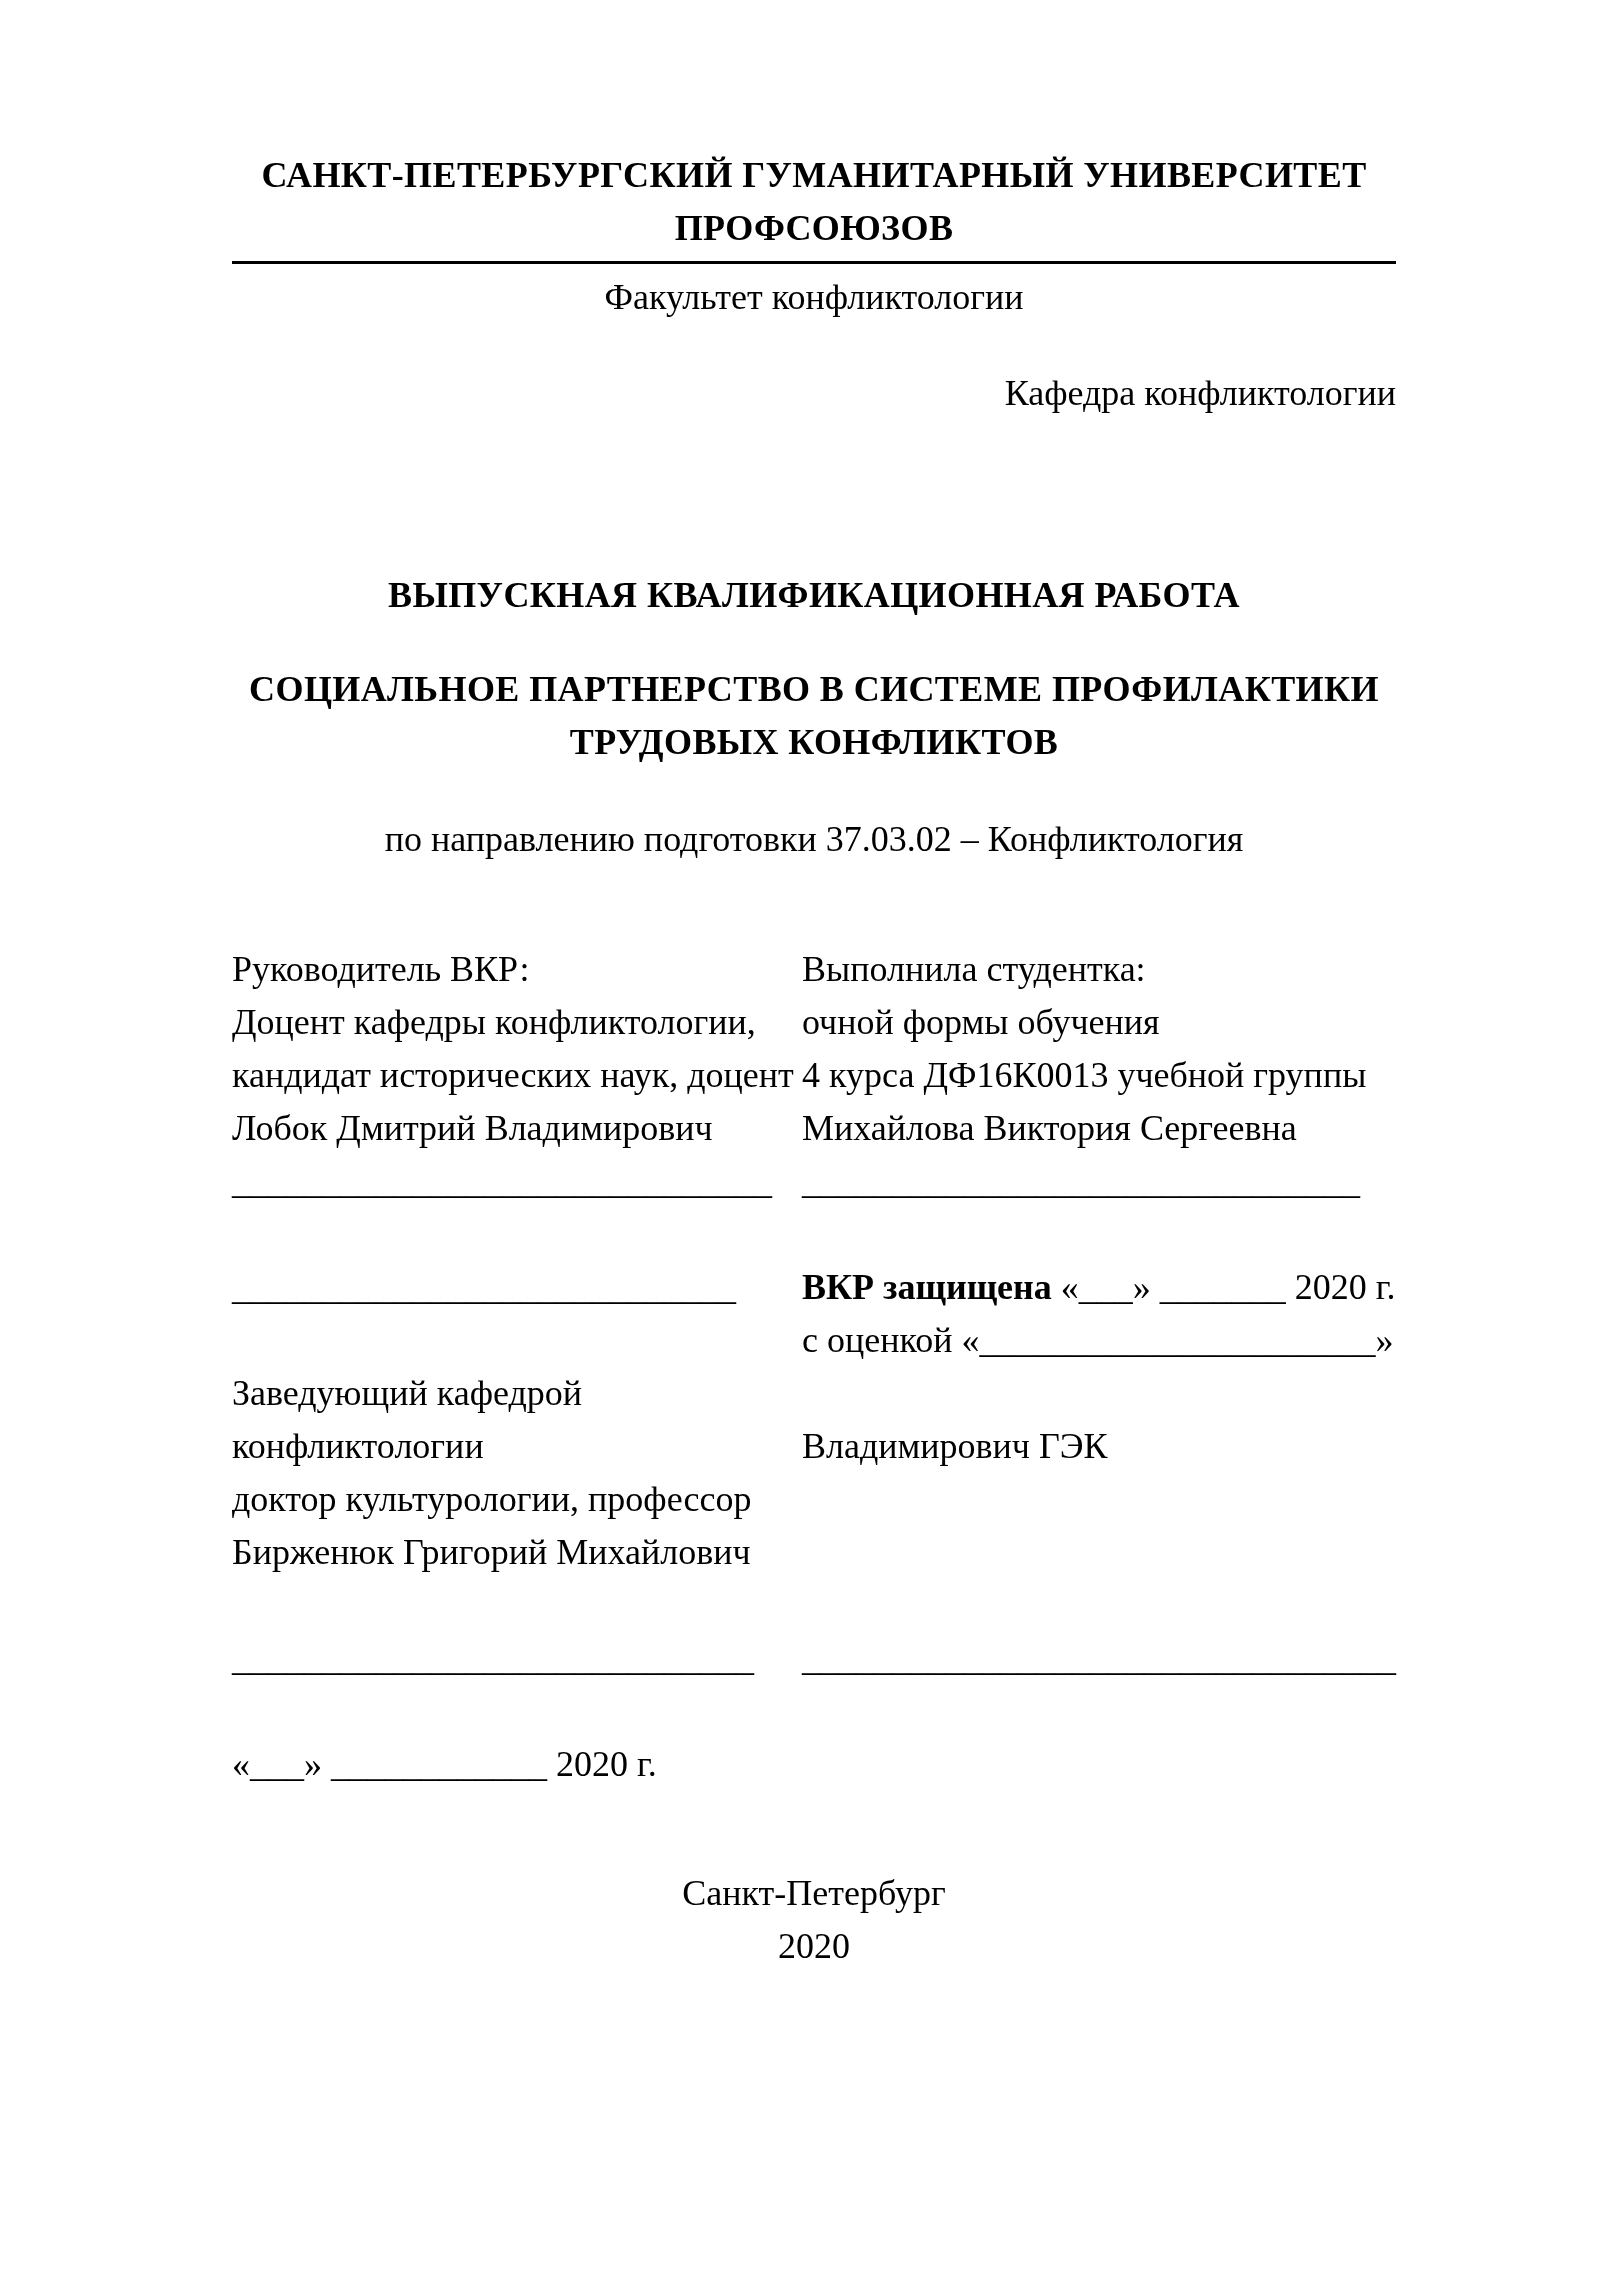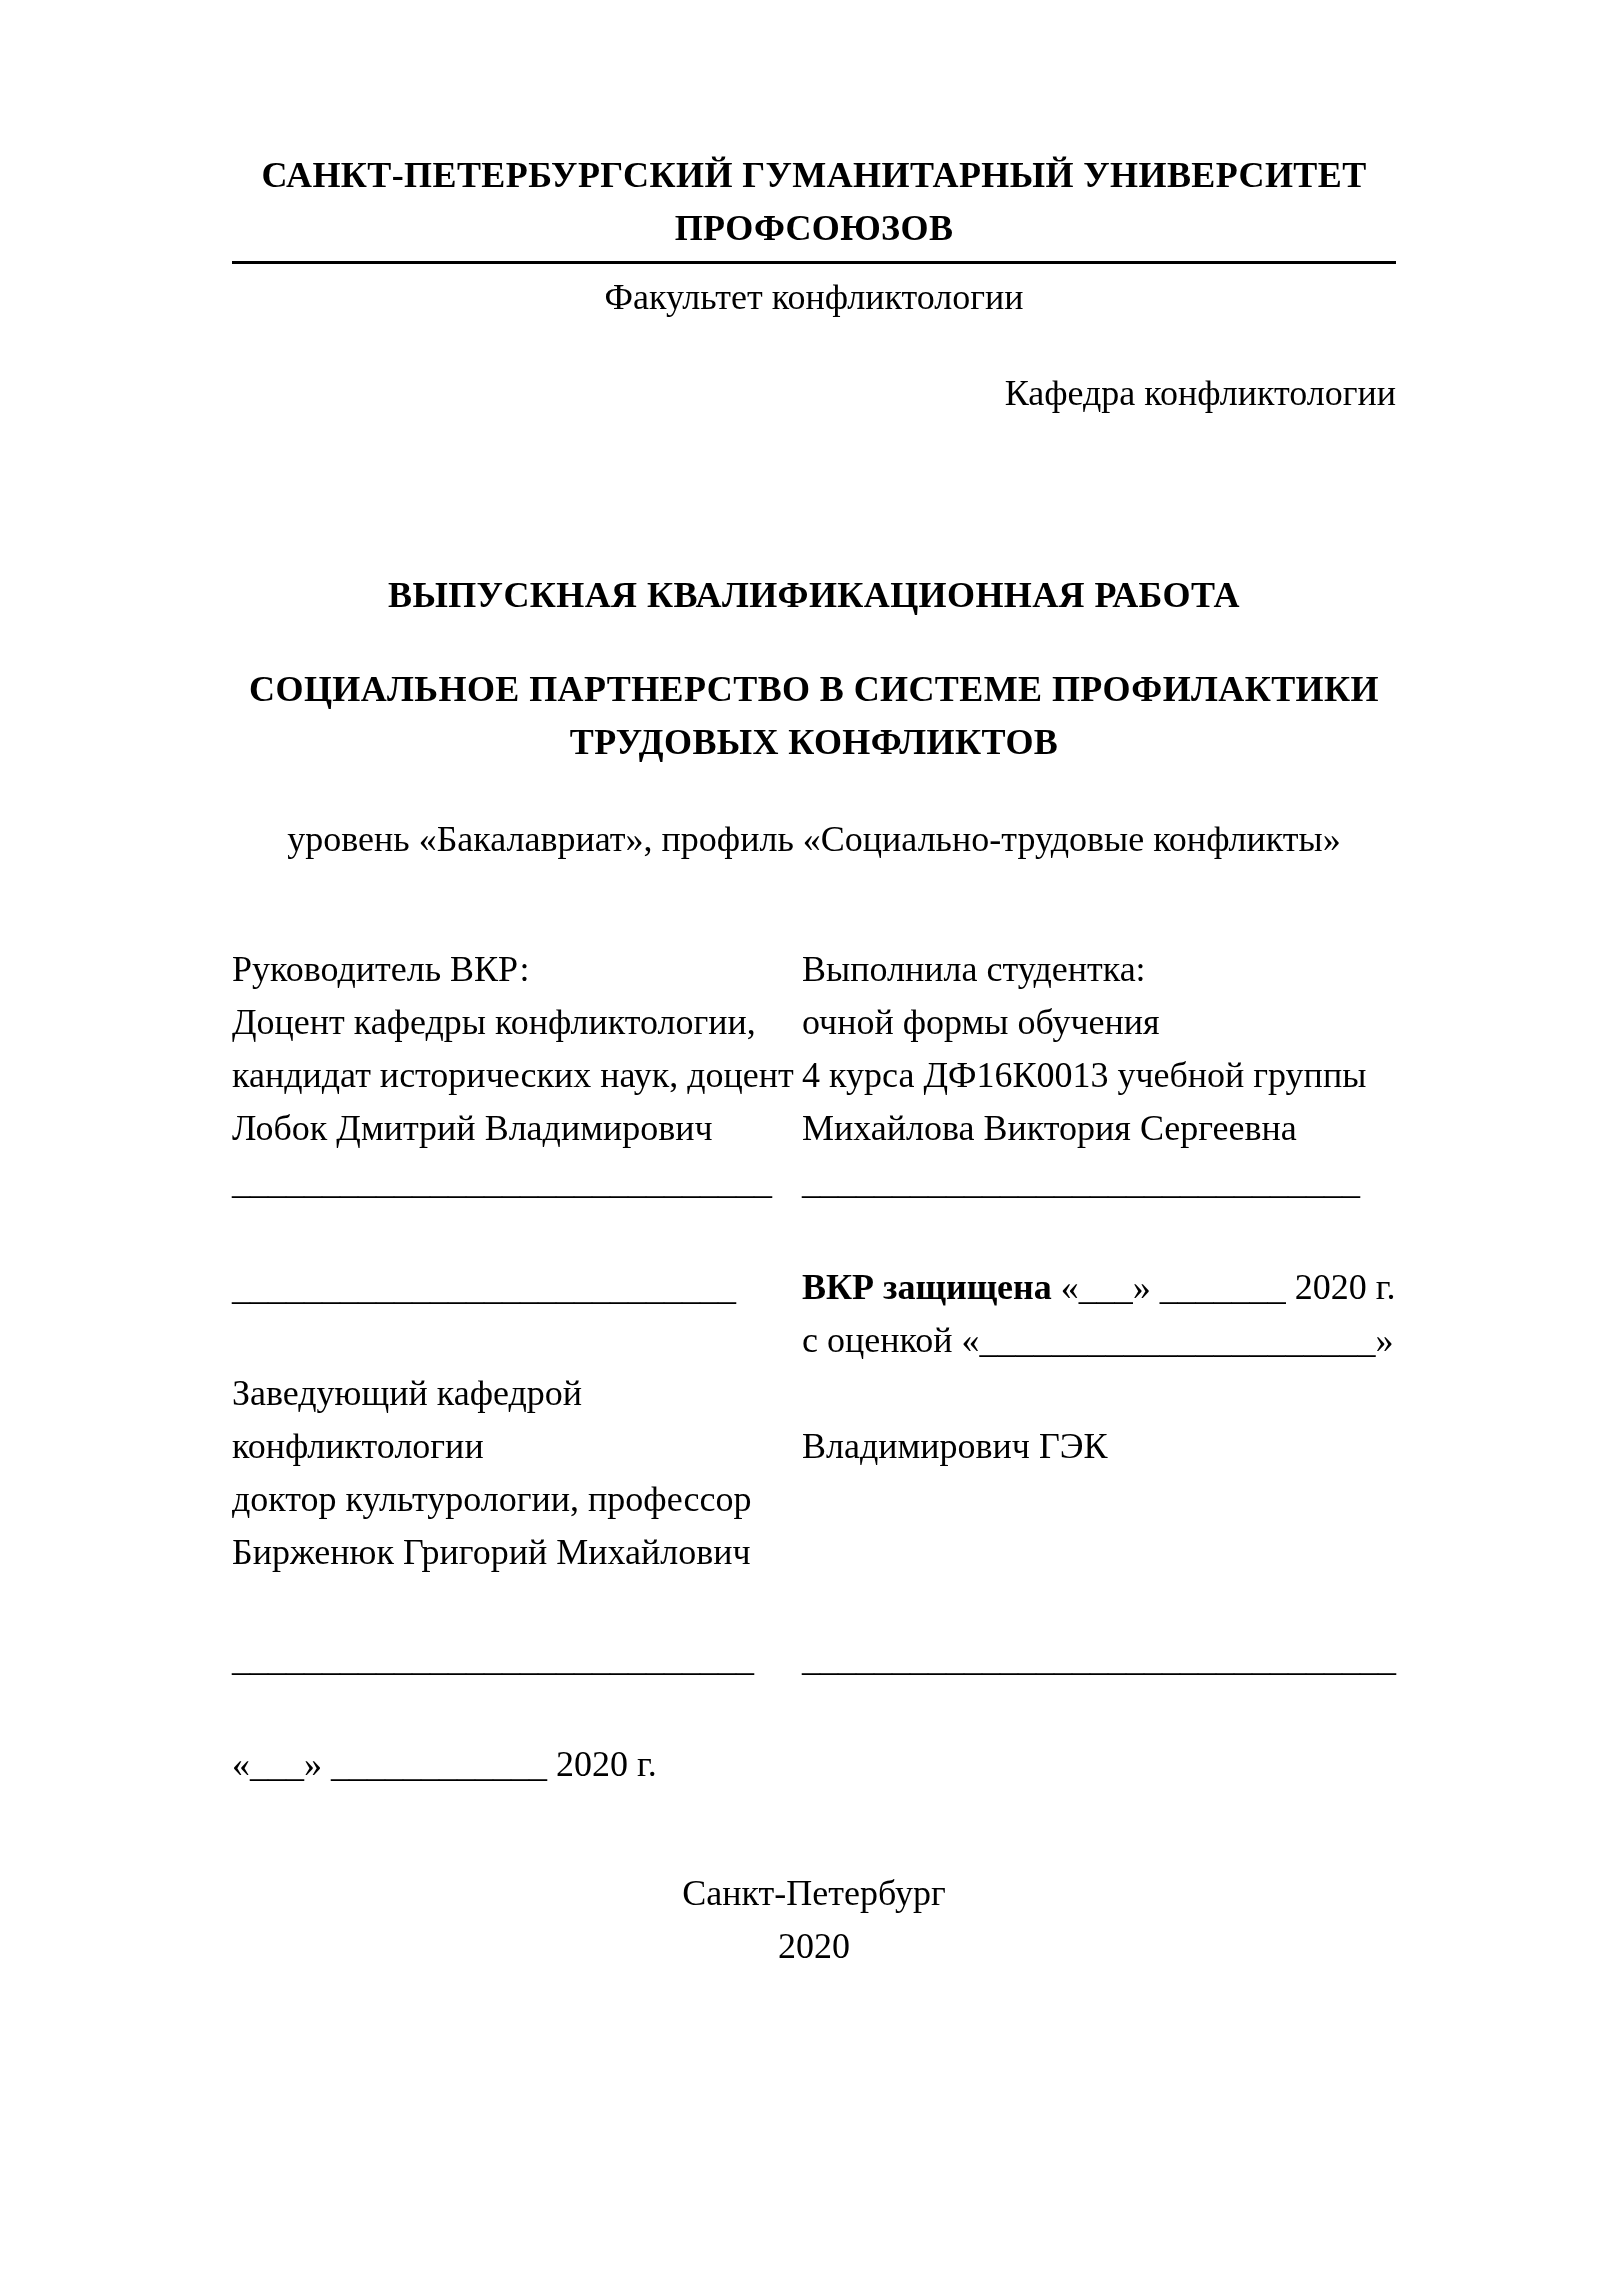--- a/index.html
+++ b/index.html
@@ -80,21 +80,21 @@
   <div class="department">Кафедра конфликтологии</div>
 
   <div class="work-type">ВЫПУСКНАЯ КВАЛИФИКАЦИОННАЯ РАБОТА</div>
 
   <div class="thesis-title">
     <div class="line center">СОЦИАЛЬНОЕ ПАРТНЕРСТВО В СИСТЕМЕ ПРОФИЛАКТИКИ</div>
     <div class="line center">ТРУДОВЫХ КОНФЛИКТОВ</div>
   </div>
 
   <div class="program">
-    <div class="line center">уровень «Бакалавриат», профиль «Социально-трудовые конфликты»</div>
+    <div class="line center">по направлению подготовки 37.03.02 – Конфликтология</div>
   </div>
 
   <div class="columns">
 
     <div class="col-left">
       <div class="line">Руководитель ВКР:</div>
       <div class="line">Доцент кафедры конфликтологии,</div>
       <div class="line">кандидат исторических наук, доцент</div>
       <div class="line">Лобок Дмитрий Владимирович</div>
       <div class="line">______________________________</div>

